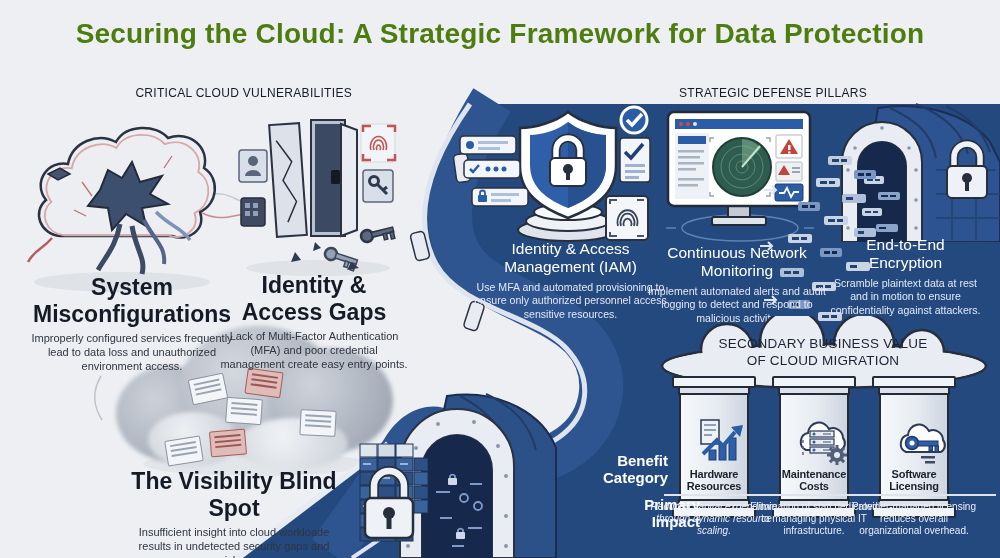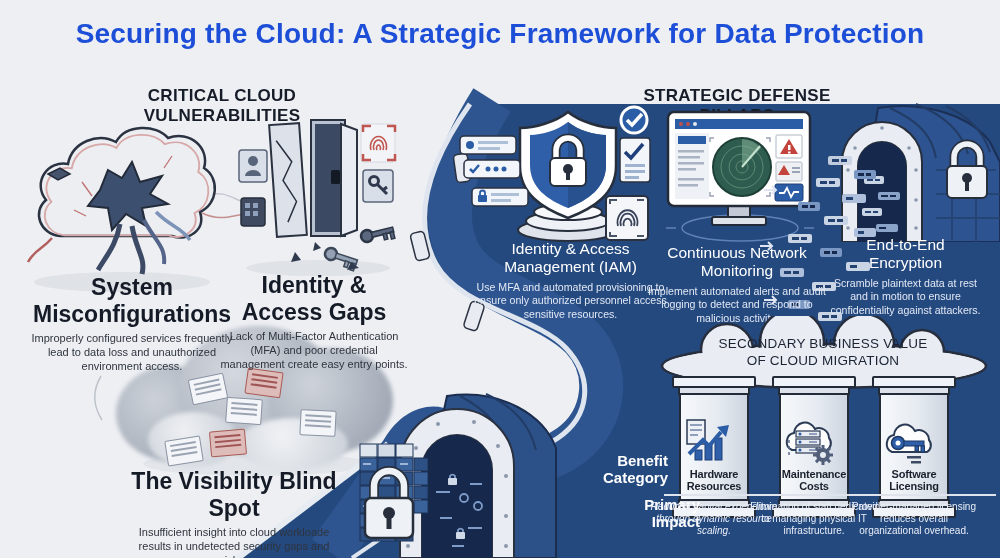--- a/index.html
+++ b/index.html
@@ -7,25 +7,25 @@
     position:relative;width:1000px;height:558px;overflow:hidden;
     background:#edeff3;
     font-family:"Liberation Sans", sans-serif;
     -webkit-font-smoothing:antialiased;
   }
   .abs{position:absolute;}
   svg{display:block;}
 
   .title{
     position:absolute;left:0;top:18px;width:1000px;margin:0;
-    text-align:center;font-size:28px;font-weight:800;color:#1d4ed8;
+    text-align:center;font-size:28px;font-weight:800;color:#4d7c0f;
     letter-spacing:.2px;
   }
   .sec-h{
-    position:absolute;text-align:center;font-size:17px;font-weight:700;
+    position:absolute;text-align:right;font-size:12px;font-weight:400;
     color:#161c28;letter-spacing:.3px;
   }
   .vuln{position:absolute;text-align:center;}
   .vuln-t{font-size:23px;font-weight:800;color:#141a26;margin-bottom:3px;}
   .vuln-d{font-size:11px;line-height:1.28;color:#2f343e;font-weight:500;}
 
   .pillar-txt{position:absolute;text-align:center;color:#fff;}
   .pillar-t{font-size:15.5px;font-weight:400;line-height:1.18;margin-bottom:4px;}
   .pillar-d{font-size:10.6px;line-height:1.28;color:#e2e8f4;font-weight:500;}
 
@@ -34,21 +34,21 @@
     font-size:13.5px;font-weight:400;color:#1c2434;line-height:1.25;letter-spacing:.2px;
   }
   .bv-header .inner{display:inline-block;max-width:218px;}
 
   .col{position:absolute;width:88px;}
   .col-cap1{margin:0 2px;height:8px;background:#f0f3f7;border:2px solid #232a38;border-radius:2px;}
   .col-cap2{margin:0 8px;height:5px;background:#dde2ea;border:2px solid #232a38;border-top:none;}
   .col-shaft{
     margin:0 9px;height:104px;border:2px solid #232a38;border-top:none;border-bottom:none;
     background:linear-gradient(90deg,#f6f8fb 0%,#e6ebf1 55%,#cdd5e0 100%);
-    display:flex;flex-direction:column;align-items:flex-start;justify-content:flex-end;
+    display:flex;flex-direction:column;align-items:flex-end;justify-content:flex-end;
   }
   .col-label{
     font-size:11px;font-weight:800;color:#1a202c;text-align:center;line-height:1.15;
     padding-bottom:6px;letter-spacing:-.2px;
   }
   .col-base1{margin:0 8px;height:5px;background:#dde2ea;border:2px solid #232a38;border-bottom:none;}
   .col-base2{margin:0 2px;height:8px;background:#f0f3f7;border:2px solid #232a38;border-radius:2px;}
 
   .row-label{
     position:absolute;width:100px;text-align:right;color:#ffffff;

